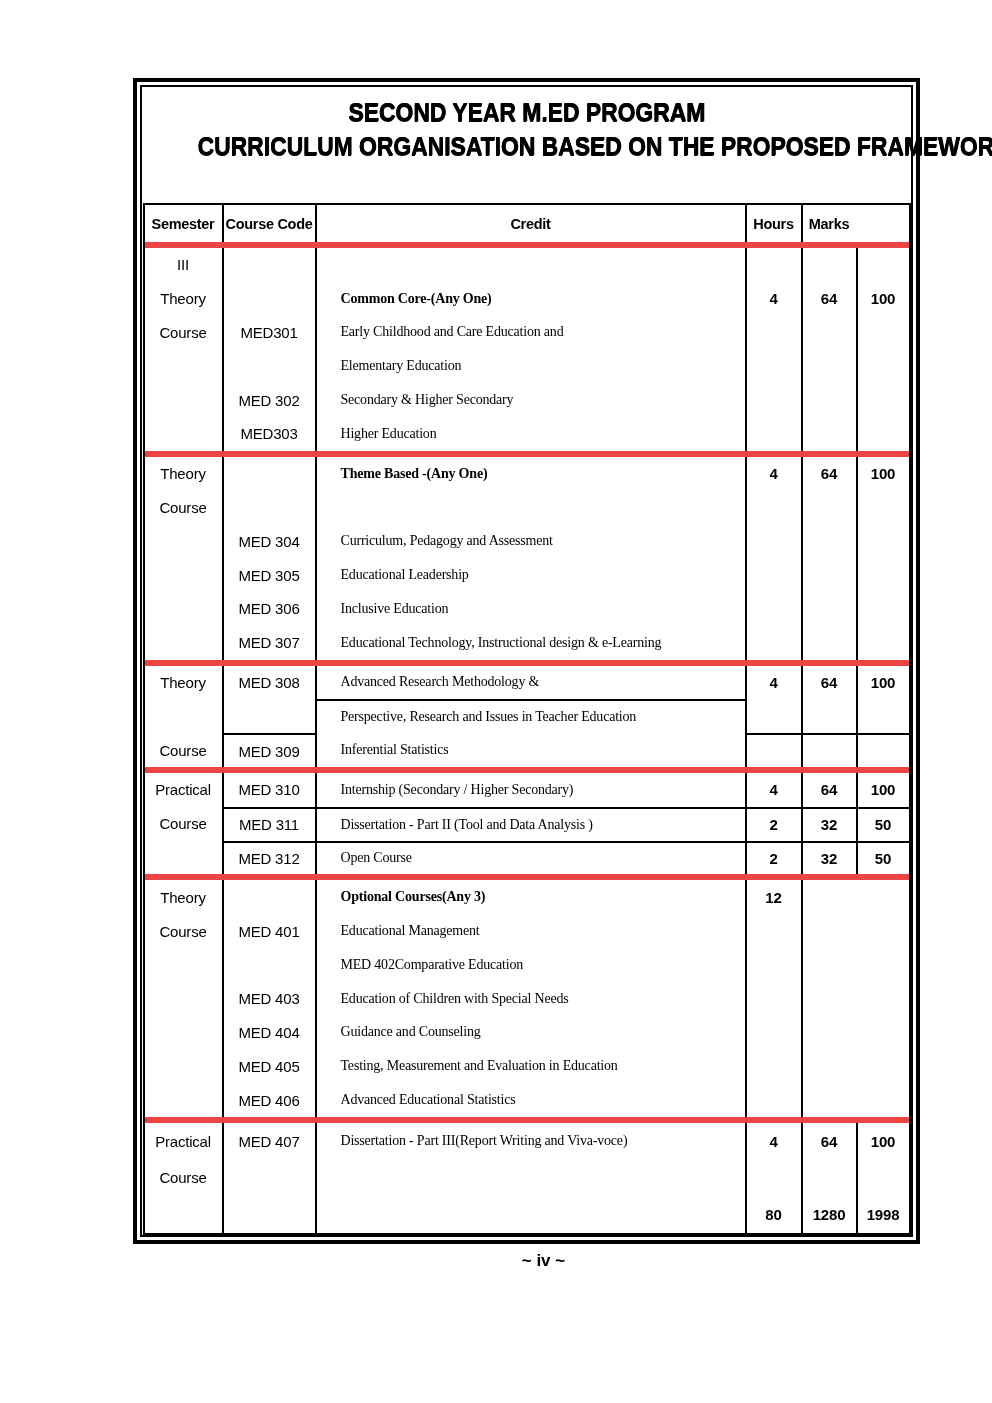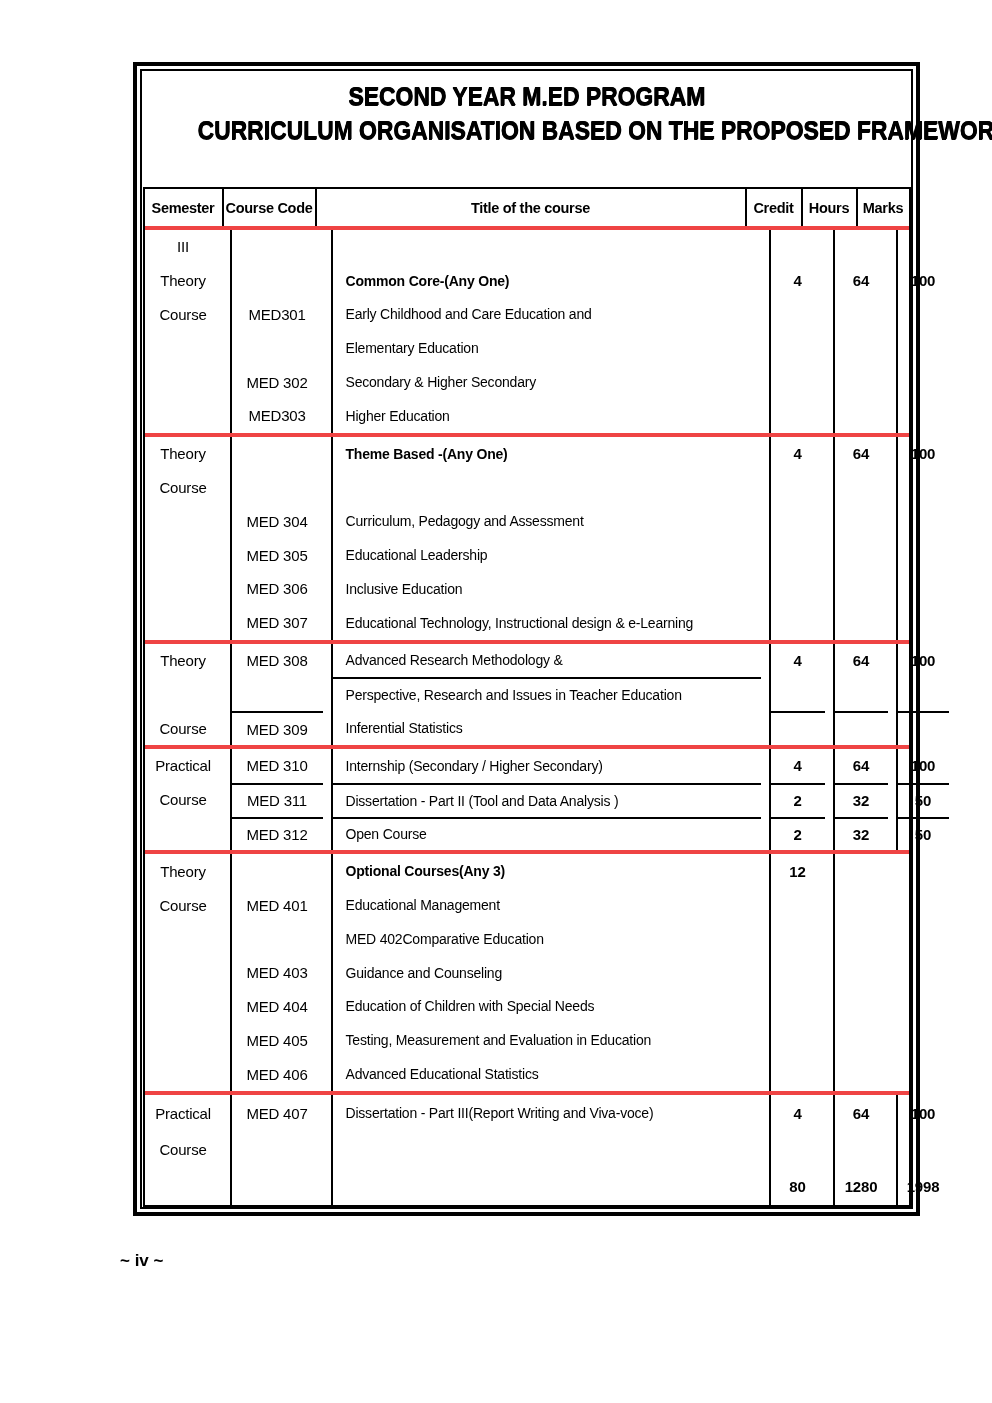--- a/index.html
+++ b/index.html
@@ -13,21 +13,21 @@
     position: relative;
     width: 992px;
     height: 1403px;
     background: #ffffff;
     overflow: hidden;
   }
   
   .frame-outer {
     position: absolute;
     left: 133px;
-    top: 62px;
+    top: 78px;
     width: 787px;
     box-sizing: border-box;
     border: 4px solid #000;
     padding: 3px;
     background: #fff;
   }
   .frame-inner {
     border: 2px solid #000;
     padding: 10px 0 0 0;
   }
@@ -49,21 +49,21 @@
     width: 764px;
     box-sizing: content-box;
     margin: 38px auto 0 auto;
     border: 2px solid #000;
     background: #fff;
   }
   .band {
     display: grid;
     grid-template-columns: 77px 93px 430px 56px 55px 53px;
   }
-  .band + .band { border-top: 4px solid #ef4444; gap: 8px; }
+  .band + .band { border-top: 6px solid #ef4444; }
   .cell, .hcell { box-sizing: border-box; min-width: 0; }
   .cell + .cell, .hcell + .hcell { border-left: 2px solid #000; }
   .hcell {
     height: 37px;
     display: flex;
     align-items: center;
     justify-content: center;
     font-weight: bold;
     font-size: 14.5px;
     letter-spacing: -0.3px;
@@ -78,34 +78,35 @@
     display: flex;
     align-items: center;
     justify-content: center;
     font-size: 15px;
     letter-spacing: -0.2px;
     white-space: nowrap;
     overflow: visible;
   }
   .col-title .line {
     justify-content: flex-start;
-    padding-left: 13px;
+    padding-left: 24px;
     padding-right: 4px;
     font-size: 14px;
+    font-family: Liberation Serif, serif;
   }
   .col-credit .line, .col-hours .line, .col-marks .line { font-weight: bold; }
   .line.bold { font-weight: bold; }
   .line.divider { border-top: 2px solid #000; }
   
   .footer {
     position: absolute;
-    left: 120px;
+    left: 150px;
     top: 1251px;
     width: 787px;
-    text-align: left;
+    text-align: center;
     font-weight: bold;
     font-size: 17px;
   }
 </style>
 </head>
 <body>
 
 <div class="page">
   <div class="frame-outer">
     <div class="frame-inner">
@@ -113,21 +114,20 @@
       <div class="doc-title">
         <div class="t-line"><span class="cond">SECOND YEAR M.ED PROGRAM</span></div>
         <div class="t-line"><span class="cond">CURRICULUM ORGANISATION BASED ON THE PROPOSED FRAMEWORK</span></div>
       </div>
 
       <div class="ctable">
 
         <div class="band">
           <div class="hcell">Semester</div>
           <div class="hcell">Course Code</div>
-          <div class="hcell">Title of the course</div>
           <div class="hcell">Credit</div>
           <div class="hcell">Hours</div>
           <div class="hcell">Marks</div>
         </div>
 
         <div class="band" data-band-index="0">
           <div class="cell col-sem">
               <div class="line">III</div>
               <div class="line">Theory</div>
               <div class="line">Course</div>
@@ -311,22 +311,22 @@
               <div class="line"></div>
               <div class="line">MED 403</div>
               <div class="line">MED 404</div>
               <div class="line">MED 405</div>
               <div class="line">MED 406</div>
             </div>
           <div class="cell col-title">
               <div class="line bold">Optional Courses(Any 3)</div>
               <div class="line">Educational Management</div>
               <div class="line">MED 402Comparative Education</div>
+              <div class="line">Education of Children with Special Needs</div>
               <div class="line">Guidance and Counseling</div>
-              <div class="line">Education of Children with Special Needs</div>
               <div class="line">Testing, Measurement and Evaluation in Education</div>
               <div class="line">Advanced Educational Statistics</div>
             </div>
           <div class="cell col-credit">
               <div class="line">12</div>
               <div class="line"></div>
               <div class="line"></div>
               <div class="line"></div>
               <div class="line"></div>
               <div class="line"></div>

